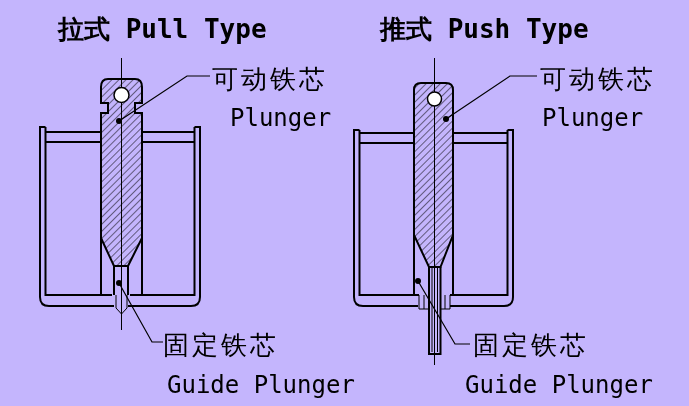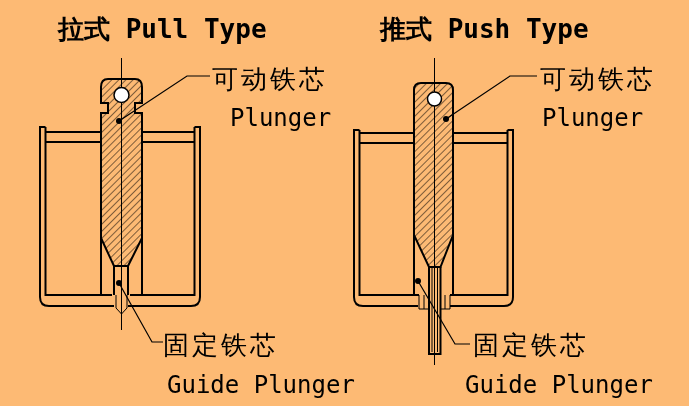--- a/index.html
+++ b/index.html
@@ -1,16 +1,16 @@
 <!DOCTYPE html>
 <html><head>
 <meta charset="utf-8">
 <style>
   html,body{margin:0;padding:0;background:#ffffff;}
-  .stage{position:relative;width:689px;height:406px;background:#fdba74;overflow:hidden;}
+  .stage{position:relative;width:689px;height:406px;background:#c4b5fd;overflow:hidden;}
   svg{display:block;}
   text{fill:#000;}
   .title-txt{font-family:"DejaVu Sans Mono","Liberation Mono",monospace;font-size:26px;font-weight:bold;}
   .zh-txt{font-family:"Liberation Sans",sans-serif;font-size:26px;letter-spacing:3px;}
   .en-txt{font-family:"DejaVu Sans Mono","Liberation Mono",monospace;font-size:24px;}
   .outline{fill:none;stroke:#000;stroke-width:2;}
   .thin{fill:none;stroke:#000;stroke-width:1;}
   .leader{fill:none;stroke:#000;stroke-width:1.2;}
   .hatched{fill:url(#hatch);stroke:#000;stroke-width:2;}
   .hole{fill:#ffffff;stroke:#000;stroke-width:1.5;}

